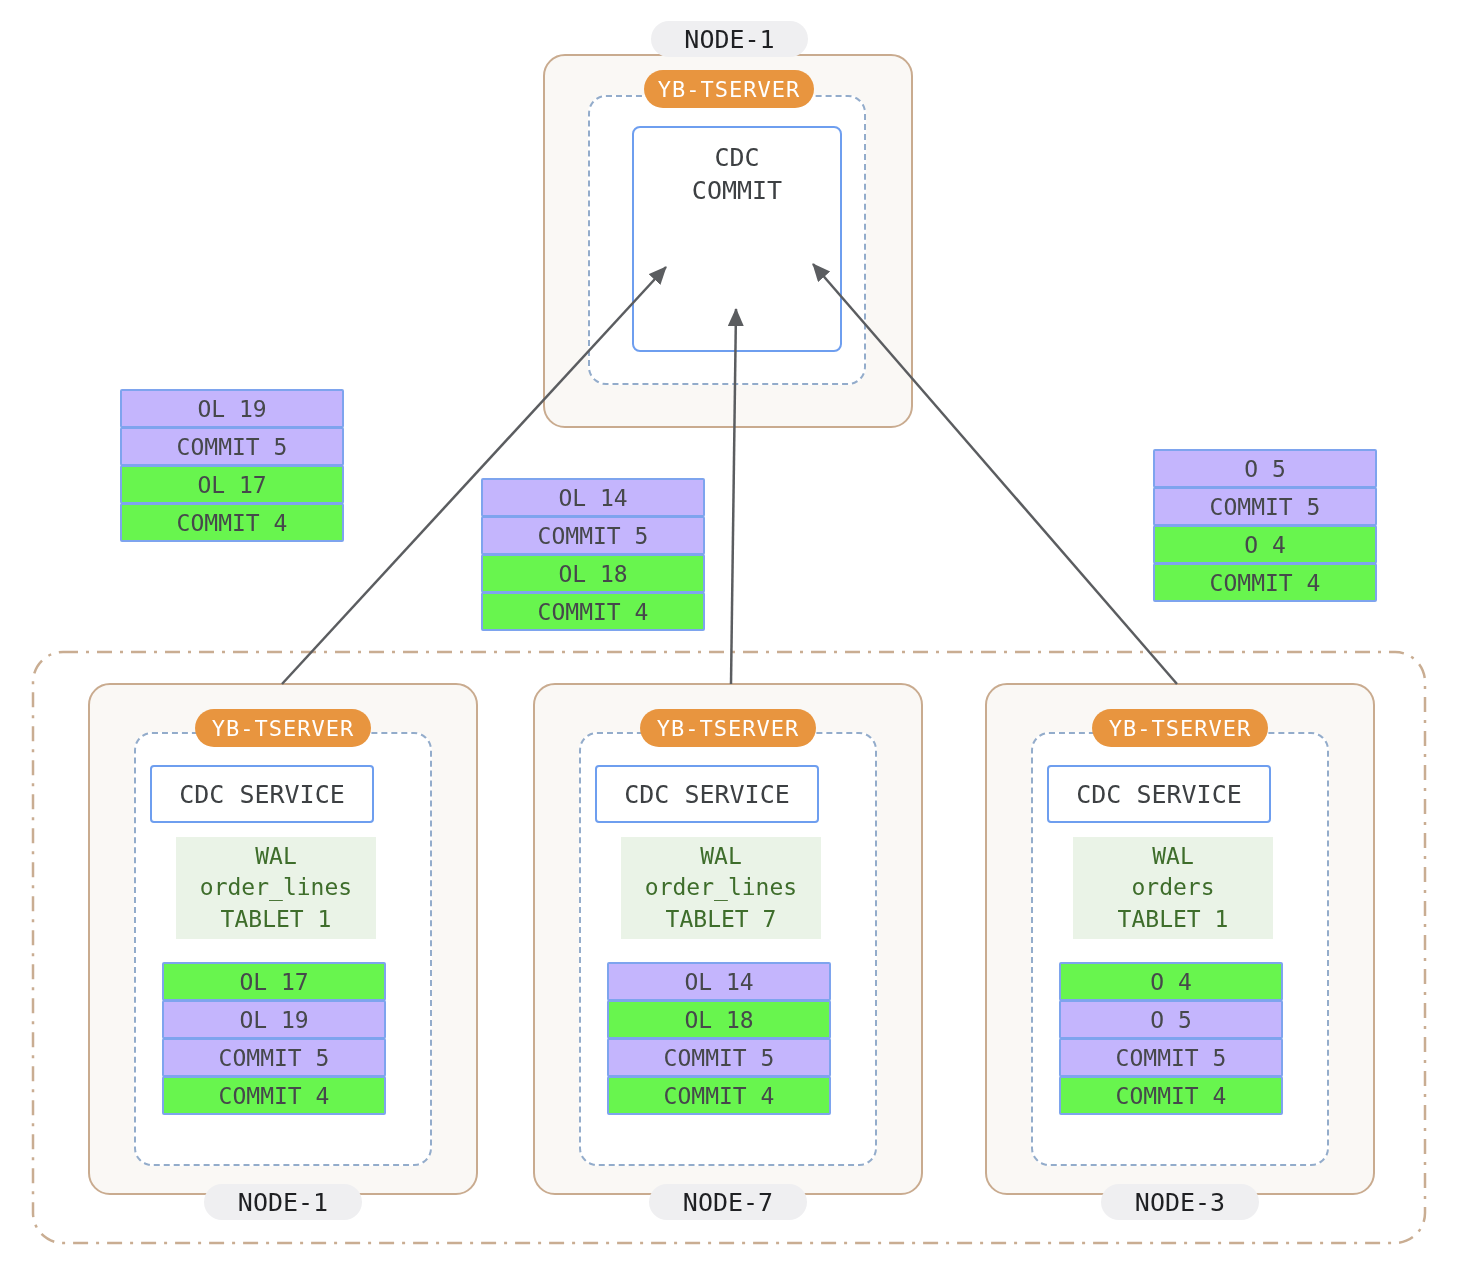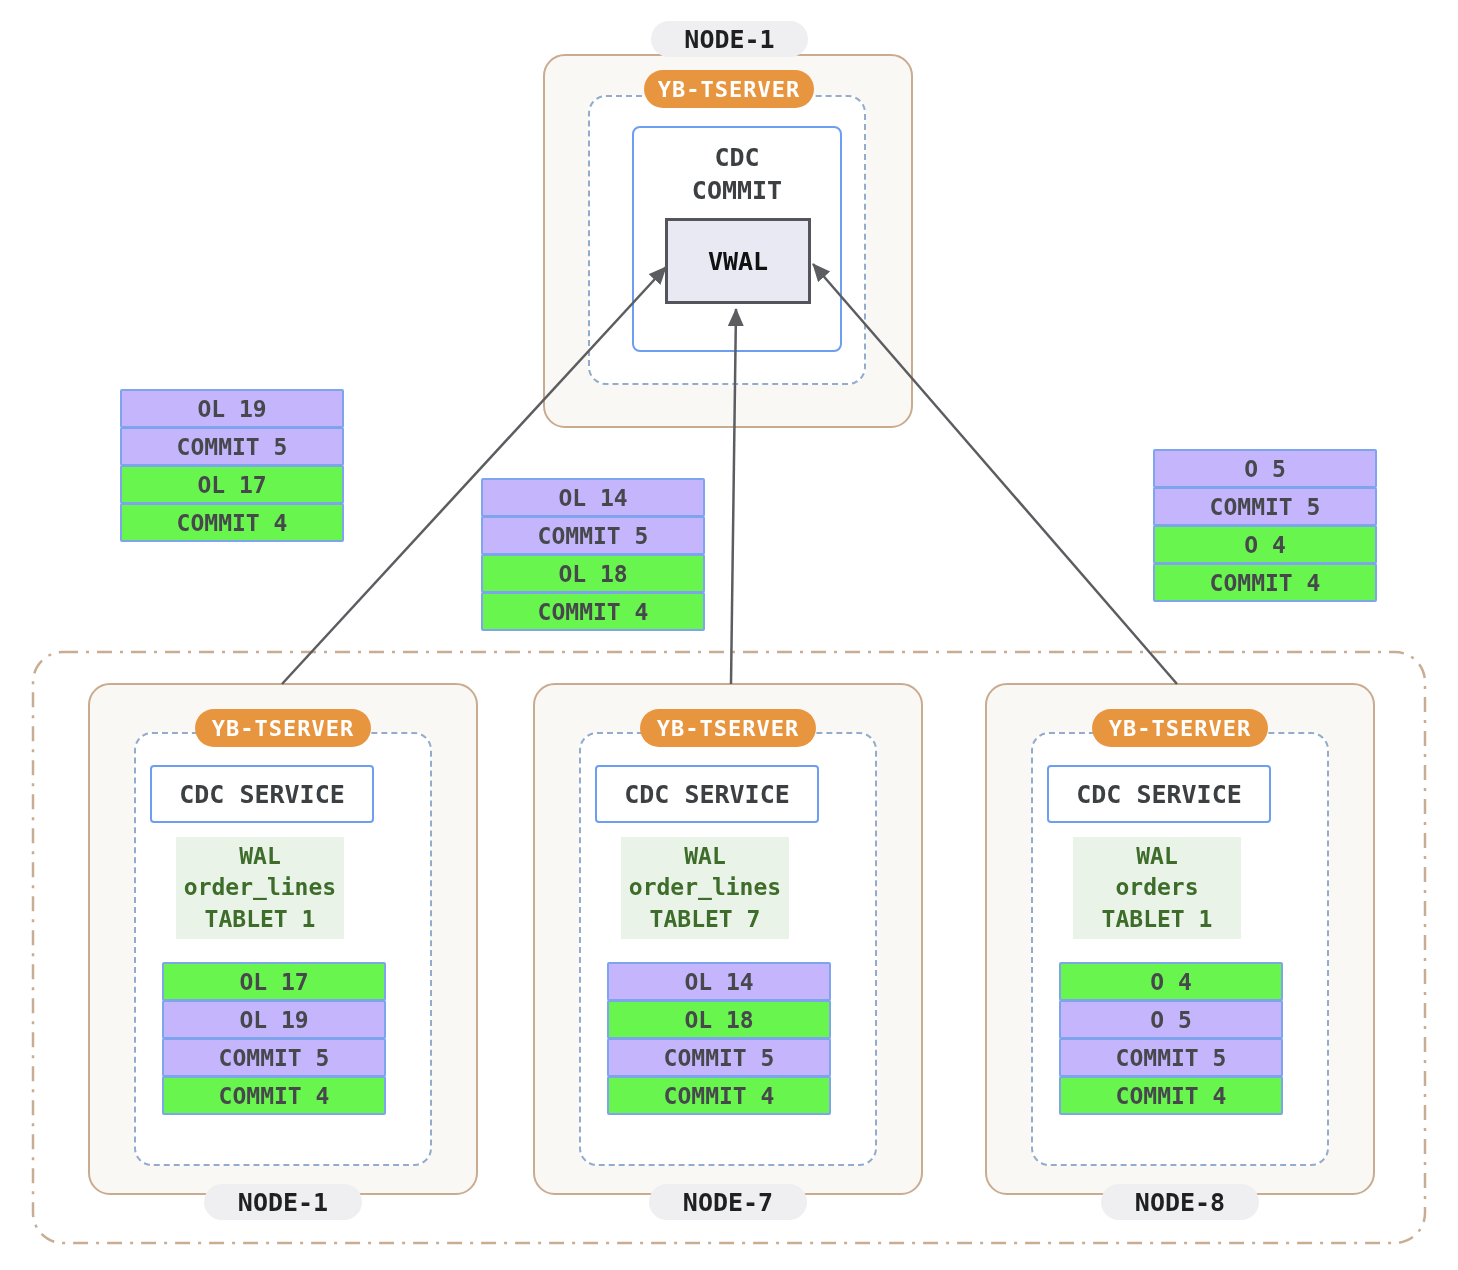--- a/index.html
+++ b/index.html
@@ -1,18 +1,18 @@
 <!DOCTYPE html>
 <html><head>
 <meta charset="utf-8">
 <style>
   html,body{margin:0;padding:0;background:#ffffff;}
   .canvas{
     position:relative;width:1458px;height:1270px;background:#ffffff;overflow:hidden;
-    font-family:"DejaVu Sans Mono","Liberation Mono",monospace;font-weight:700;
+    font-family:"DejaVu Sans Mono","Liberation Mono",monospace;font-weight:400;
   }
   
   .pill{display:flex;align-items:center;justify-content:center;box-sizing:border-box;}
   .node-pill{background:#efeff1;border-radius:18px;color:#1f2023;font-size:25px;}
   .yb-pill{background:#e8953f;border-radius:19px;color:#ffffff;font-size:22px;letter-spacing:1px;justify-content:center;}
   
   .top-node{position:absolute;left:543px;top:54px;width:370px;height:374px;box-sizing:border-box;
     background:#faf8f5;border:2px solid #c9ab8f;border-radius:22px;z-index:1;}
   .top-node-pill{position:absolute;left:651px;top:21px;width:157px;height:36px;z-index:8;}
   .top-dashed{position:absolute;left:588px;top:95px;width:278px;height:290px;box-sizing:border-box;
@@ -38,21 +38,21 @@
   
   .bnode{position:absolute;top:683px;width:390px;height:512px;box-sizing:border-box;
     background:#faf8f5;border:2px solid #c9ab8f;border-radius:22px;z-index:1;}
   #bnode1{left:88px;} #bnode2{left:533px;} #bnode3{left:985px;}
   .bnode .dashed{position:absolute;left:44px;top:47px;width:298px;height:434px;box-sizing:border-box;
     background:#ffffff;border:2px dashed #93accb;border-radius:18px;z-index:2;}
   .bnode .yb{position:absolute;top:24px;left:50%;transform:translateX(-50%);width:176px;height:38px;z-index:5;}
   .bnode .cdc{position:absolute;left:60px;top:80px;width:224px;height:58px;box-sizing:border-box;
     background:#ffffff;border:2px solid #6e9eef;border-radius:4px;z-index:3;
     display:flex;align-items:center;justify-content:center;color:#3d4043;font-size:25px;}
-  .bnode .wal{position:absolute;left:86px;top:152px;width:168px;height:102px;box-sizing:border-box;
+  .bnode .wal{position:absolute;left:86px;top:152px;width:200px;height:102px;box-sizing:border-box;
     background:#eaf3e7;z-index:3;display:flex;flex-direction:column;align-items:center;justify-content:center;
     color:#3e6d2b;font-size:23px;line-height:1.35;text-align:center;}
   .bnode .stack{left:72px;top:277px;}
   .bnode .nlabel{position:absolute;top:499px;left:50%;transform:translateX(-50%);width:158px;height:36px;z-index:6;}
   
   .overlay{position:absolute;left:0;top:0;width:1458px;height:1270px;z-index:20;pointer-events:none;}
 </style>
 </head>
 <body>
 
@@ -62,23 +62,20 @@
   <div class="top-dashed"></div>
   <div class="pill node-pill top-node-pill">
     <span>NODE-1</span>
   </div>
   <div class="pill yb-pill yb-pill-top">
     <span>YB-TSERVER</span>
   </div>
   <div class="cdc-top">
     <span>CDC</span>
     <span>COMMIT</span>
-  </div>
-  <div class="vwal">
-    <span>VWAL</span>
   </div>
 
   <div class="stack" id="buffer-left">
     <div class="record" data-kind="blue">OL 19</div>
     <div class="record" data-kind="blue">COMMIT 5</div>
     <div class="record" data-kind="green">OL 17</div>
     <div class="record" data-kind="green">COMMIT 4</div>
   </div>
   <div class="stack" id="buffer-mid">
     <div class="record" data-kind="blue">OL 14</div>
@@ -154,21 +151,21 @@
       <span>orders</span>
       <span>TABLET 1</span>
     </div>
     <div class="stack">
       <div class="record" data-kind="green">O 4</div>
       <div class="record" data-kind="blue">O 5</div>
       <div class="record" data-kind="blue">COMMIT 5</div>
       <div class="record" data-kind="green">COMMIT 4</div>
     </div>
     <div class="pill node-pill nlabel">
-      <span>NODE-8</span>
+      <span>NODE-3</span>
     </div>
   </div>
 
   <svg class="overlay" viewBox="0 0 1458 1270">
     <defs>
       <marker id="ah" markerUnits="userSpaceOnUse" markerWidth="20" markerHeight="18" refX="17" refY="8" orient="auto">
         <path d="M0,0 L18,8 L0,16 Z" fill="#5b5d60"></path>
       </marker>
     </defs>
     <rect x="33" y="652" width="1392" height="591" rx="30" fill="none" stroke="#c9ad92" stroke-width="2.5" stroke-dasharray="15 8 3 8"></rect>

